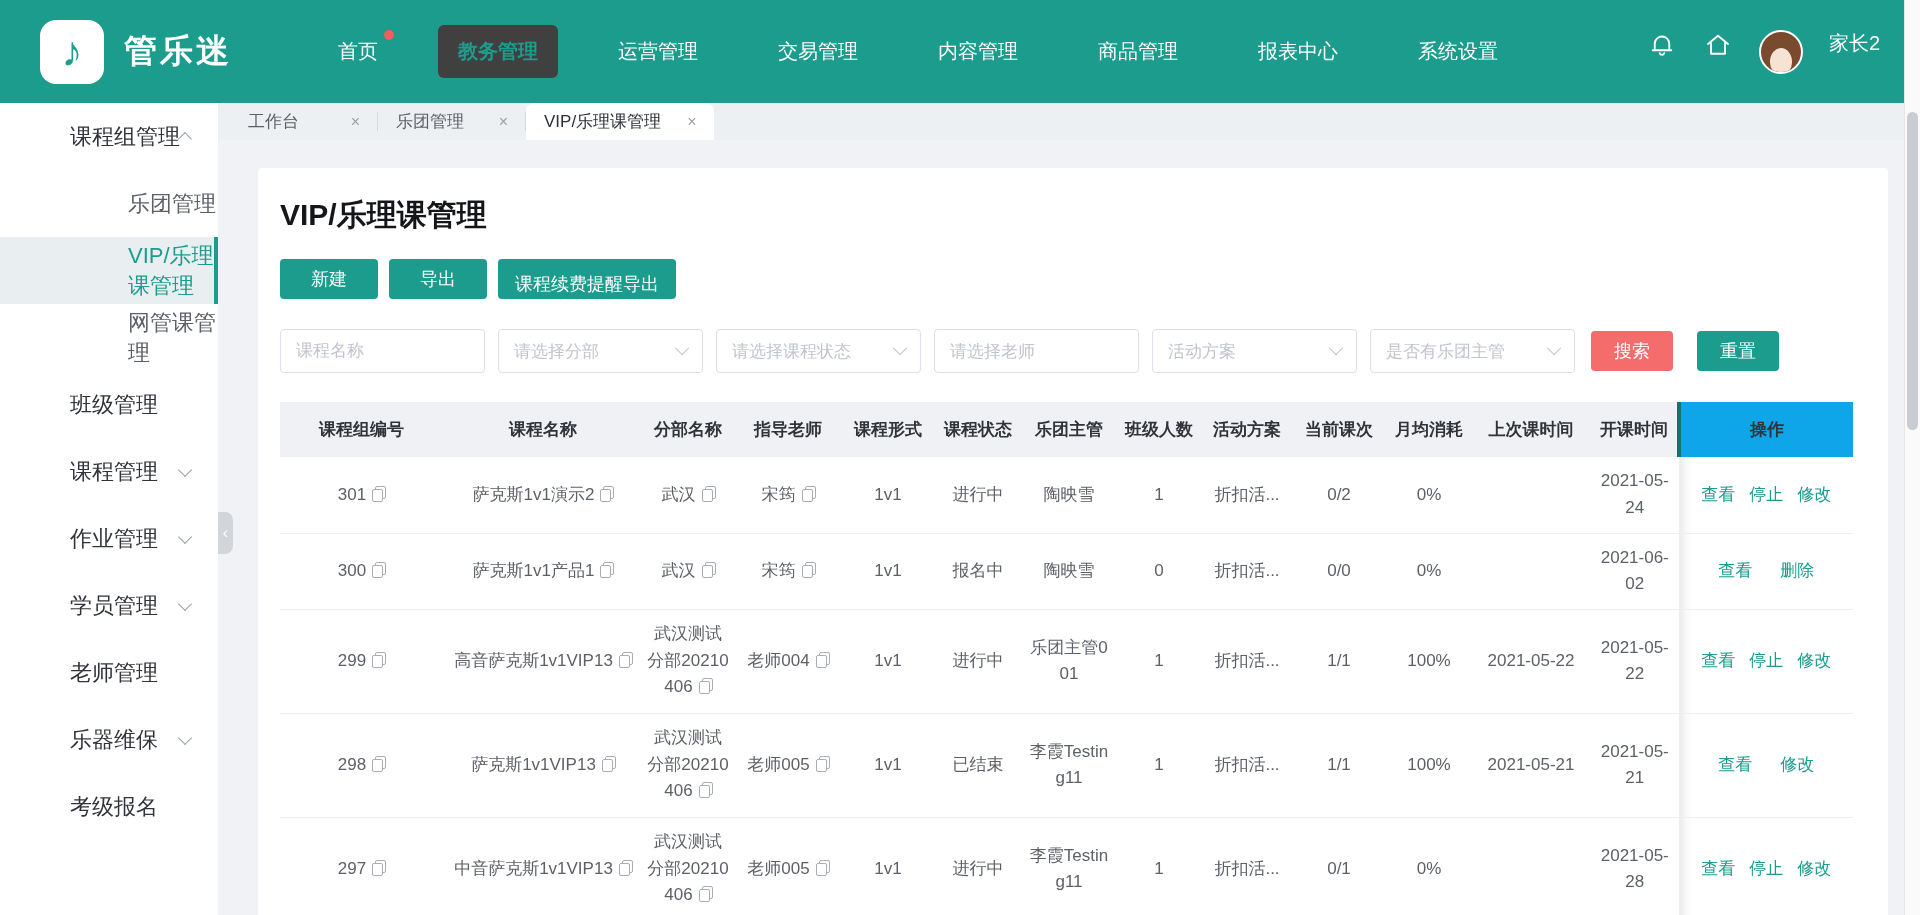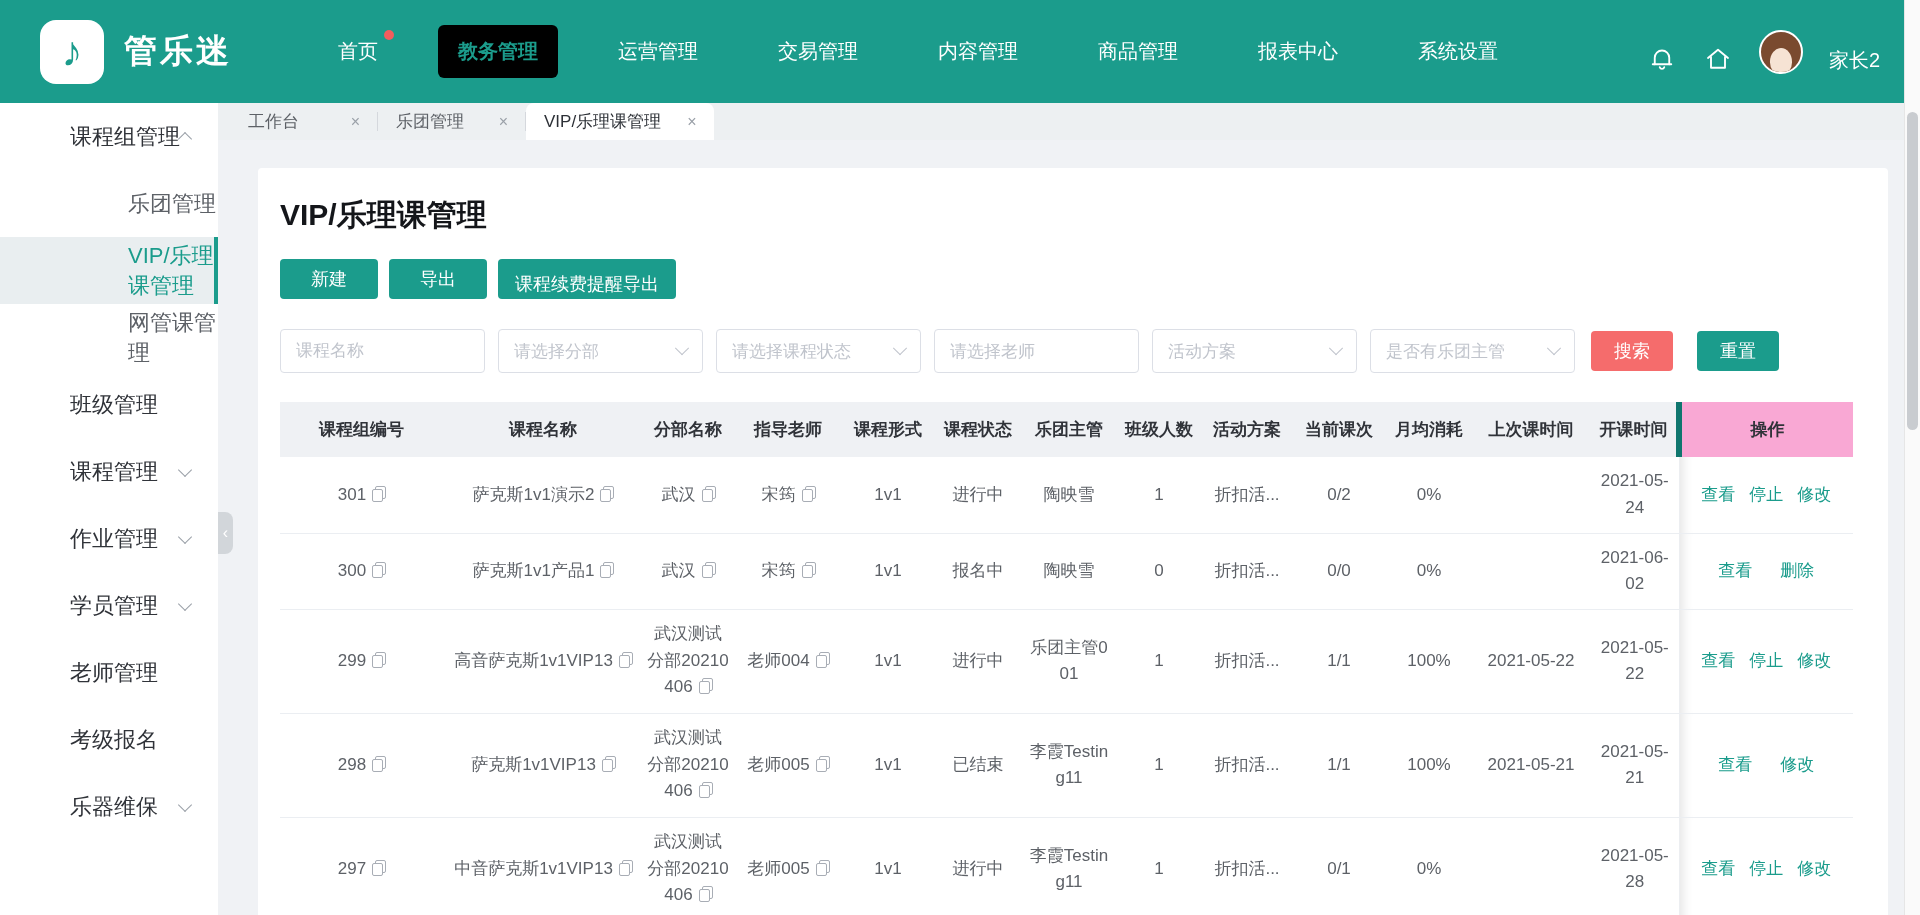--- a/index.html
+++ b/index.html
@@ -7,23 +7,23 @@
   body{font-family:"Liberation Sans","DejaVu Sans",sans-serif;background:#f0f2f5}
   .root{position:relative;width:1920px;height:915px;overflow:hidden;background:#f0f2f5}
 
   
   .header{position:absolute;left:0;top:0;width:1904px;height:103px;background:#1b9c8c;display:flex;align-items:center;z-index:5}
   .logo-box{width:64px;height:64px;background:#fff;border-radius:16px;margin-left:40px;display:flex;align-items:center;justify-content:center;flex:none}
   .note-glyph{color:#1b9c8c;font-size:42px;line-height:1}
   .brand{color:#fff;font-size:33px;font-weight:700;margin-left:20px;letter-spacing:3px;white-space:nowrap}
   .nav{display:flex;align-items:center;margin-left:86px;gap:40px}
   .nav-item{position:relative;color:#fff;font-size:20px;padding:13px 20px;border-radius:6px;cursor:pointer;white-space:nowrap}
-  .nav-item.active{background:#000000;color:#1b9c8c;font-weight:700}
+  .nav-item.active{background:#404040;color:#1b9c8c;font-weight:700}
   .nav-badge{position:absolute;top:5px;right:4px;width:10px;height:10px;border-radius:50%;background:#f25d5d}
-  .header-right{margin-left:auto;display:flex;align-items:flex-end;gap:26px;margin-right:24px}
+  .header-right{margin-left:auto;display:flex;align-items:flex-start;gap:26px;margin-right:24px}
   .hicon{width:30px;height:30px;display:block;cursor:pointer}
   .avatar{width:44px;height:44px;border-radius:50%;background:#7a4a2f;border:2px solid #fff;position:relative;overflow:hidden;flex:none}
   .avatar::after{content:"";position:absolute;left:50%;top:42%;transform:translateX(-50%);width:22px;height:27px;background:#f6e3d4;border-radius:50% 50% 46% 46%}
   .user-name{color:#fff;font-size:20px;white-space:nowrap}
 
   
   .sidebar{position:absolute;left:0;top:103px;width:218px;height:812px;background:#fff;z-index:4}
   .side-item{height:67px;display:flex;align-items:center;font-size:22px;color:#303339;padding-left:70px;position:relative;cursor:pointer}
   .side-item.sub{padding-left:128px;color:#5d6167}
   .side-item.active{background:#e9eef0;color:#1b9c8c}
@@ -54,21 +54,21 @@
   input.fbox{outline:none;display:block}
   input.fbox::placeholder{color:#c0c4cc}
   .ph{color:#c0c4cc}
   .chev{width:10px;height:10px;border-right:1.6px solid #c0c4cc;border-bottom:1.6px solid #c0c4cc;transform:rotate(45deg) translate(-2px,-2px);flex:none}
   .btn-search{background:#f56c6c;margin-left:3px;padding:0 23px}
   .btn-reset{margin-left:24px;padding:0 23px}
 
   
   table{border-collapse:collapse;table-layout:fixed;width:1573px;margin-top:29px}
   th{height:54px;background:#eff1f4;font-size:17px;font-weight:700;color:#303339;text-align:center;padding:16px 4px}
-  th.fixed{background:#f9a8d4;border-left:6px solid #0f766e}
+  th.fixed{background:#0ea5e9;border-left:4px solid #0f766e}
   td{text-align:center;font-size:17px;color:#5d6167;border-bottom:1px solid #ebeef2;padding:6px 4px;line-height:1.55}
   tr.row td{height:76px}
   tr.tall td{height:104px}
   tr.partial td{height:104px;vertical-align:top;padding-top:6px;border-bottom:none}
   td.fixed{background:#fff;border-left:1px solid #eceef1;box-shadow:inset 14px 0 12px -12px rgba(0,0,0,.12)}
   .narrow{display:inline-block;max-width:84px;word-break:break-all;text-align:center;vertical-align:middle}
   .nowrap{white-space:nowrap}
   .copy-icon{position:relative;display:inline-block;width:13px;height:15px;margin-left:6px;vertical-align:-1px}
   .copy-icon::after{content:"";position:absolute;left:3px;top:0;width:9px;height:11px;border:1px solid #a8adb5;border-radius:2px}
   .copy-icon::before{content:"";position:absolute;left:0;top:3px;width:9px;height:11px;border:1px solid #a8adb5;border-radius:2px;background:#fff;z-index:1}
@@ -140,25 +140,25 @@
         <span class="side-chev chevron-down"></span>
       </div>
       <div class="side-item group">
         <span>学员管理</span>
         <span class="side-chev chevron-down"></span>
       </div>
       <div class="side-item group">
         <span>老师管理</span>
       </div>
       <div class="side-item group">
-        <span>考级报名</span>
-      </div>
-      <div class="side-item group">
         <span>乐器维保</span>
         <span class="side-chev chevron-down"></span>
+      </div>
+      <div class="side-item group">
+        <span>考级报名</span>
       </div>
     </div>
   <div class="side-scroll-thumb"></div>
   <div class="collapse-handle">‹</div>
 
   <div class="tabbar">
       <div class="tab">
         <span class="tab-label">工作台</span>
         <span class="tab-close">×</span>
       </div>

